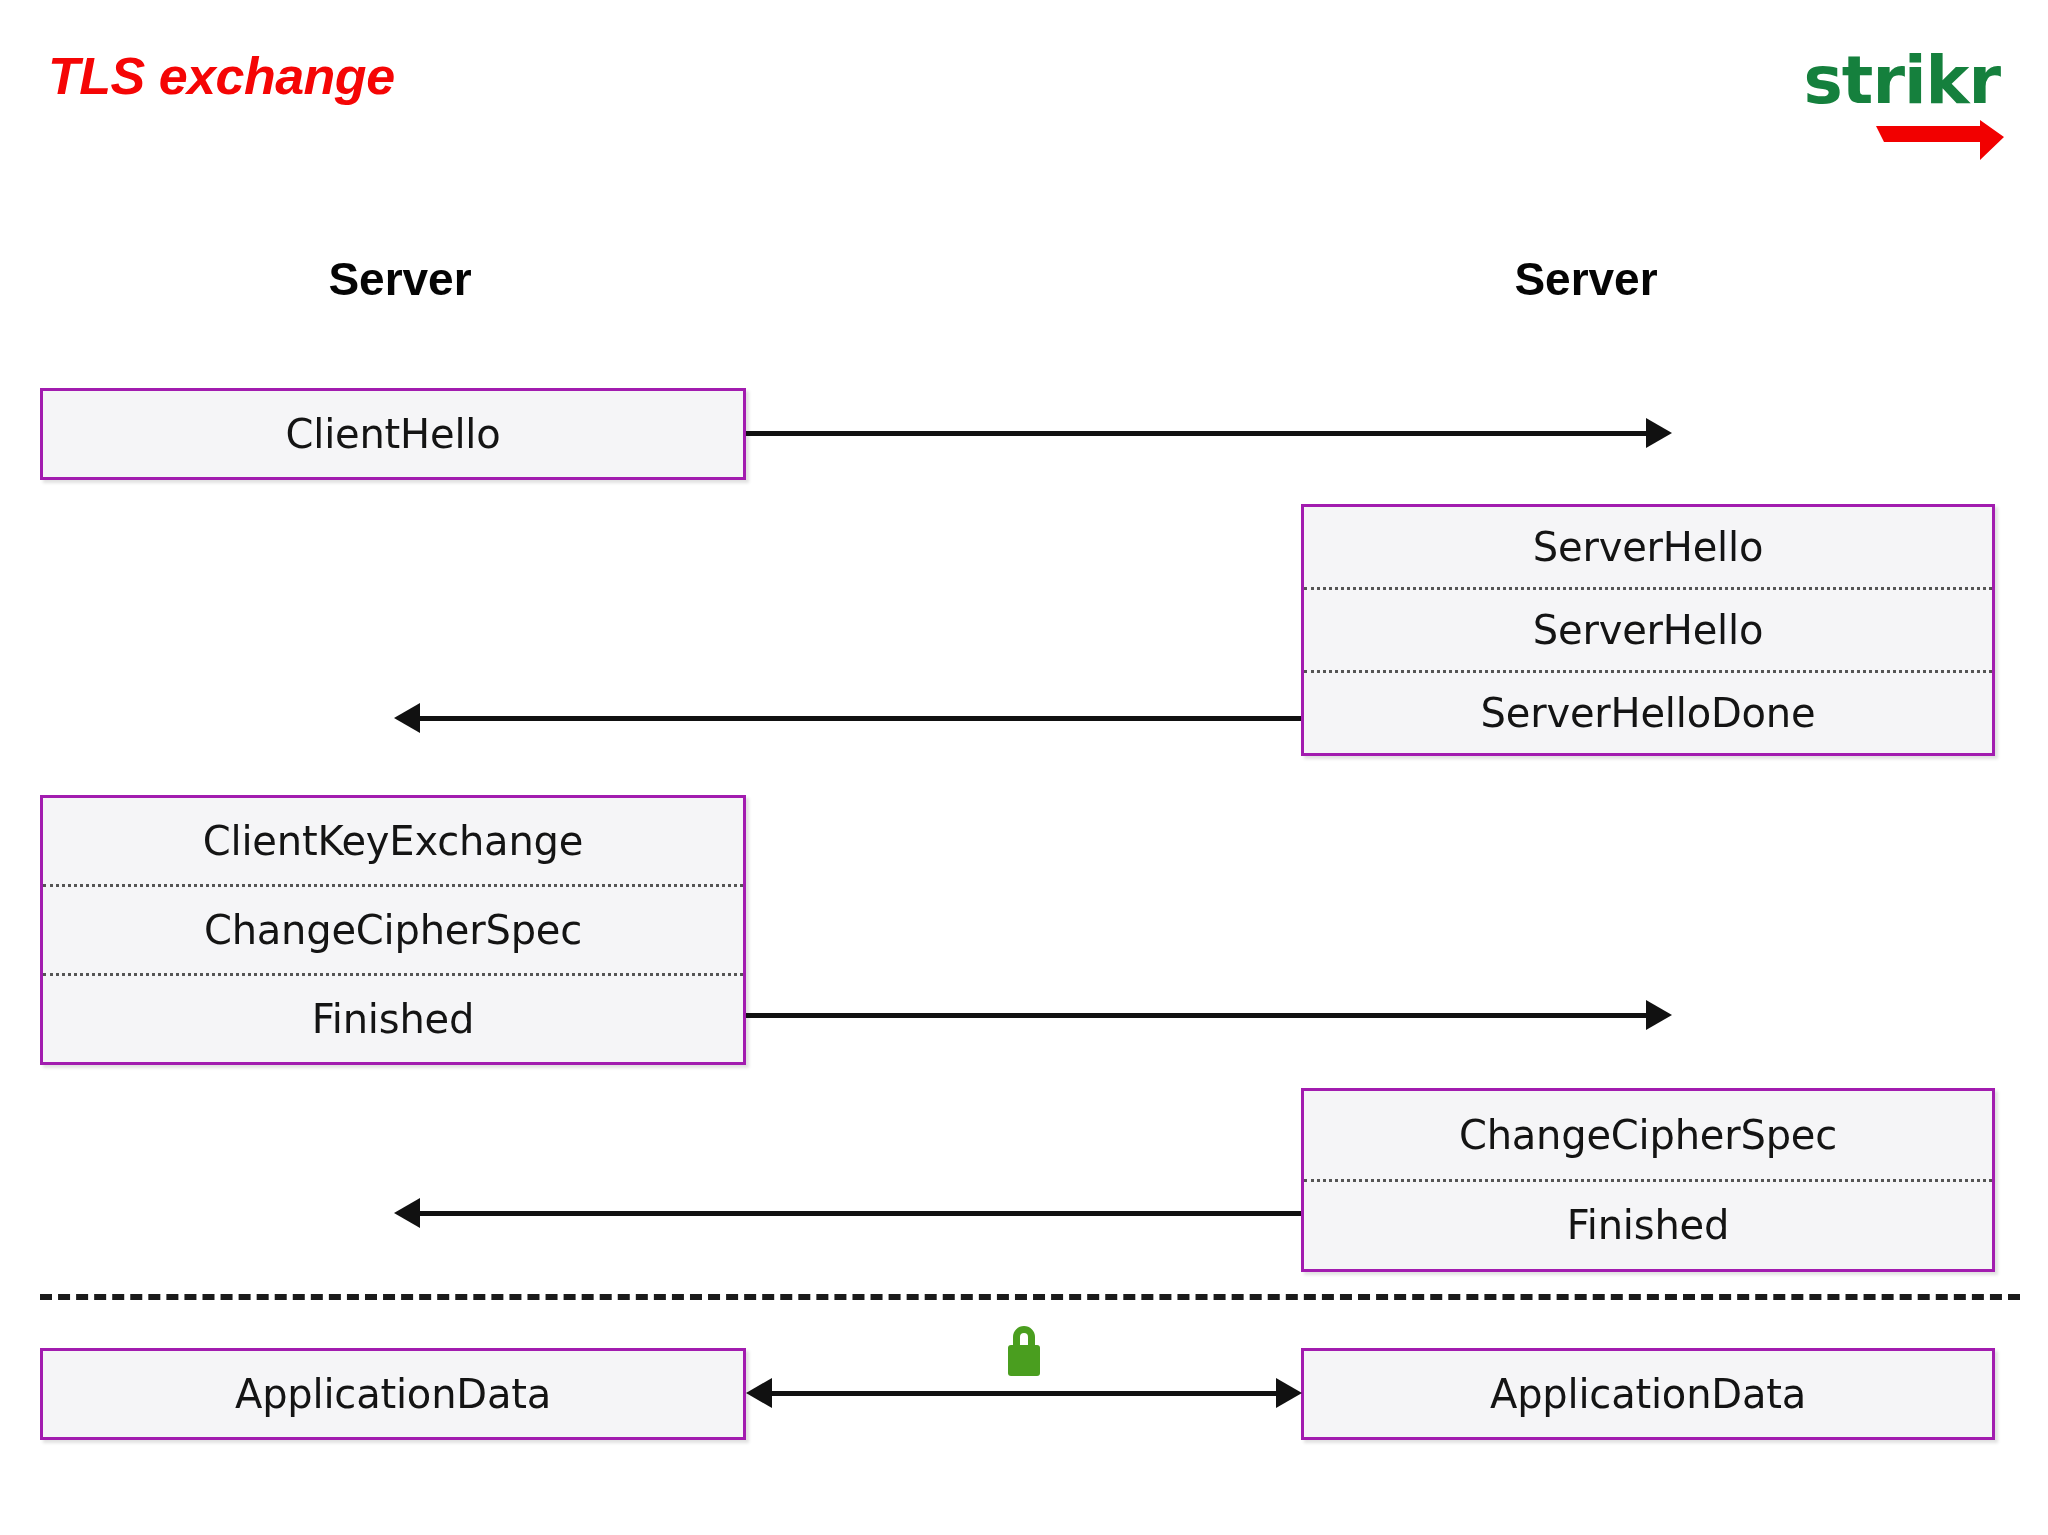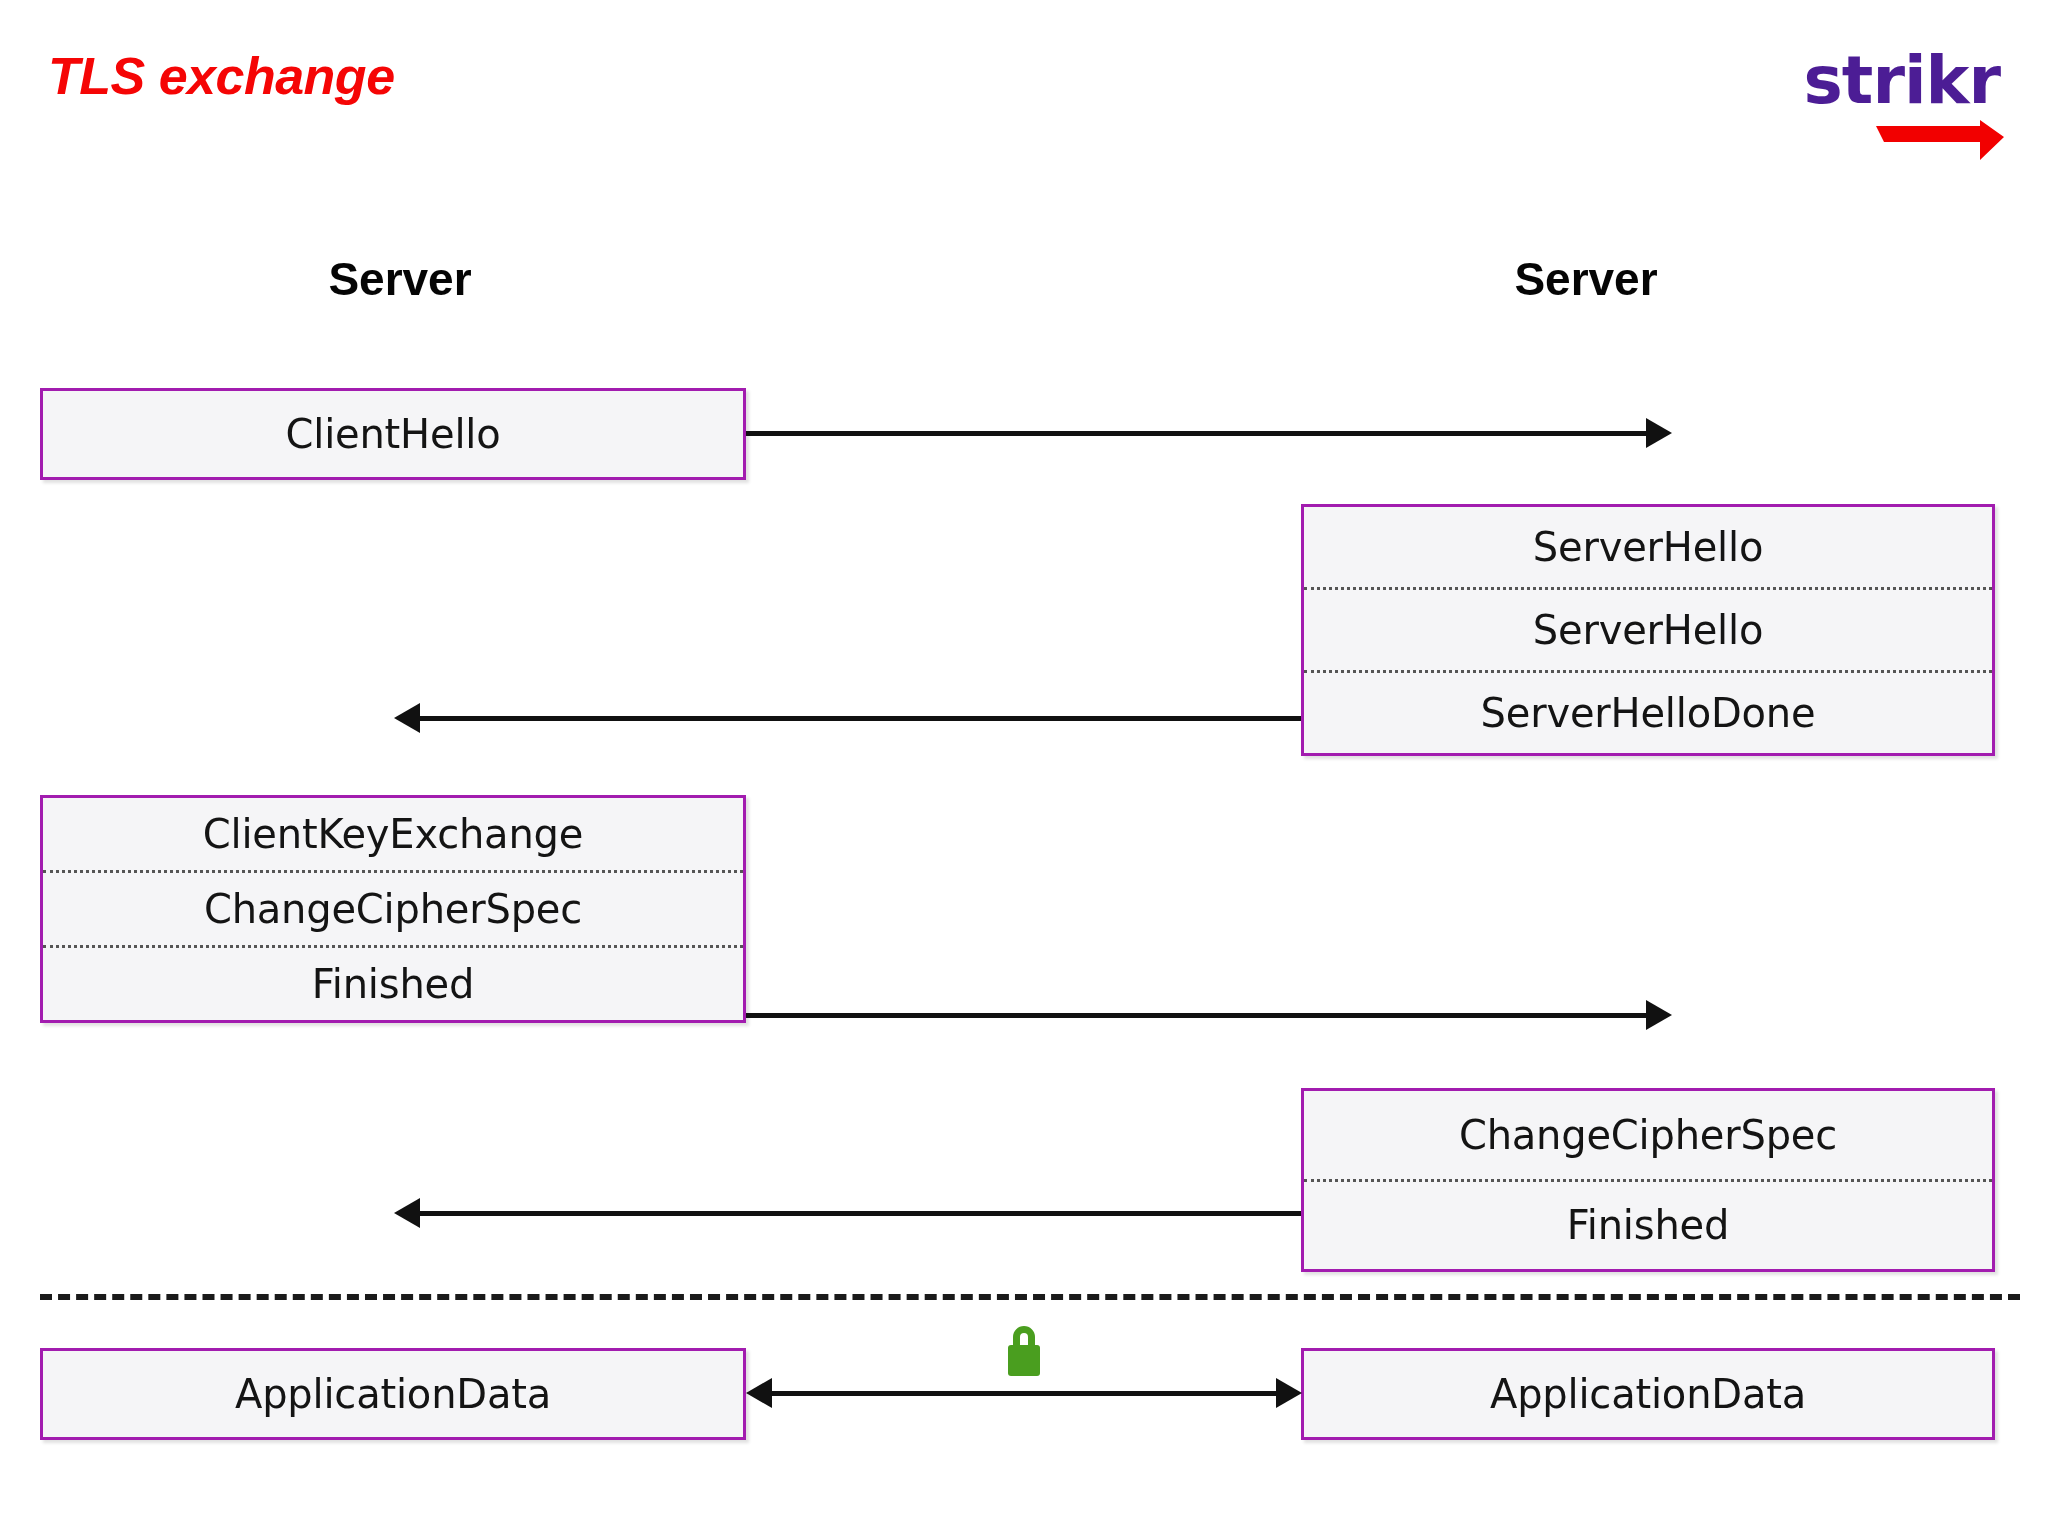--- a/index.html
+++ b/index.html
@@ -37,21 +37,21 @@
     width: 230px;
     height: 110px;
   }
   #brand-logo .wordmark {
     position: absolute;
     right: 4px;
     top: 0px;
     font-family: "DejaVu Sans", sans-serif;
     font-weight: bold;
     font-size: 66px;
-    color: #4c1d95;
+    color: #15803d;
     letter-spacing: -1px;
     line-height: 1;
     white-space: nowrap;
   }
   #brand-logo .swoosh {
     position: absolute;
     right: 0px;
     top: 72px;
     width: 128px;
     height: 40px;
@@ -93,21 +93,21 @@
   }
   .msg-row + .msg-row {
     border-top: 3px dotted #555555;
   }
 
   .box-client { left: 40px;   width: 706px; }
   .box-server { left: 1301px; width: 694px; }
 
   #box-client-hello     { top: 388px;  height: 92px; }
   #box-server-hello     { top: 504px;  height: 252px; }
-  #box-client-key       { top: 795px;  height: 228px; }
+  #box-client-key       { top: 795px;  height: 270px; }
   #box-server-ccs       { top: 1088px; height: 184px; }
   #box-client-appdata   { top: 1348px; height: 92px; }
   #box-server-appdata   { top: 1348px; height: 92px; }
 
   
   .arrow-line {
     position: absolute;
     height: 5px;
     background: #111111;
   }

